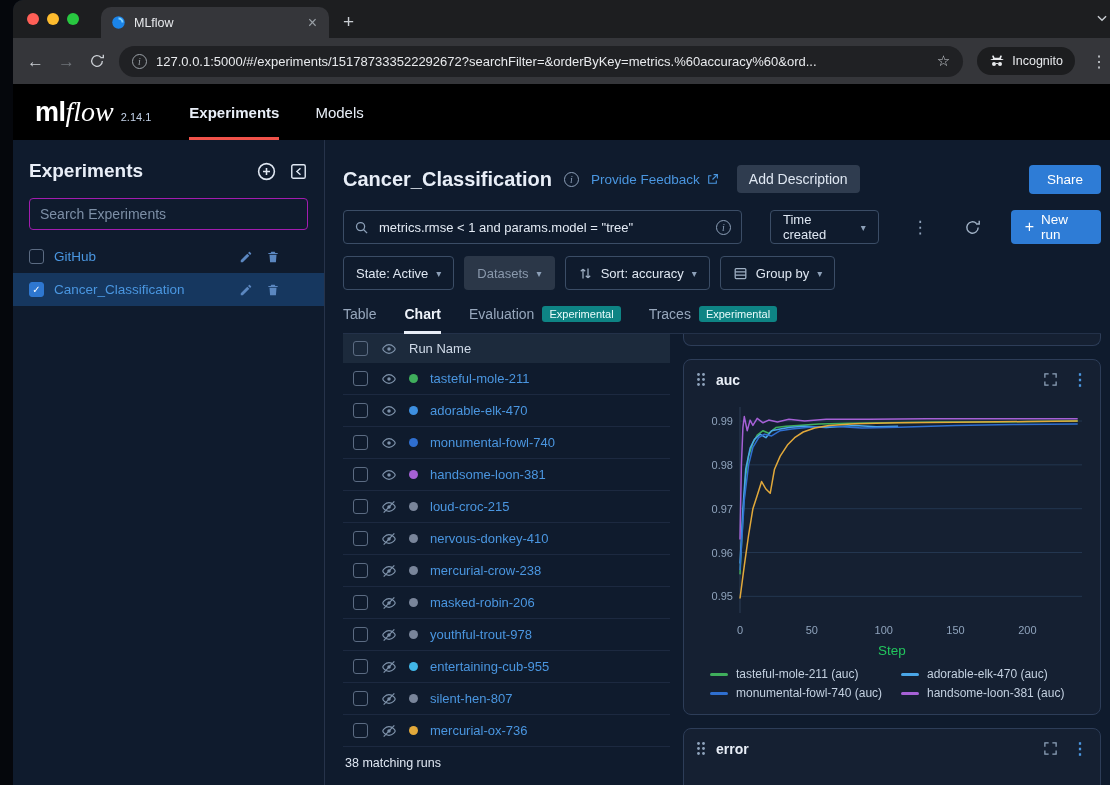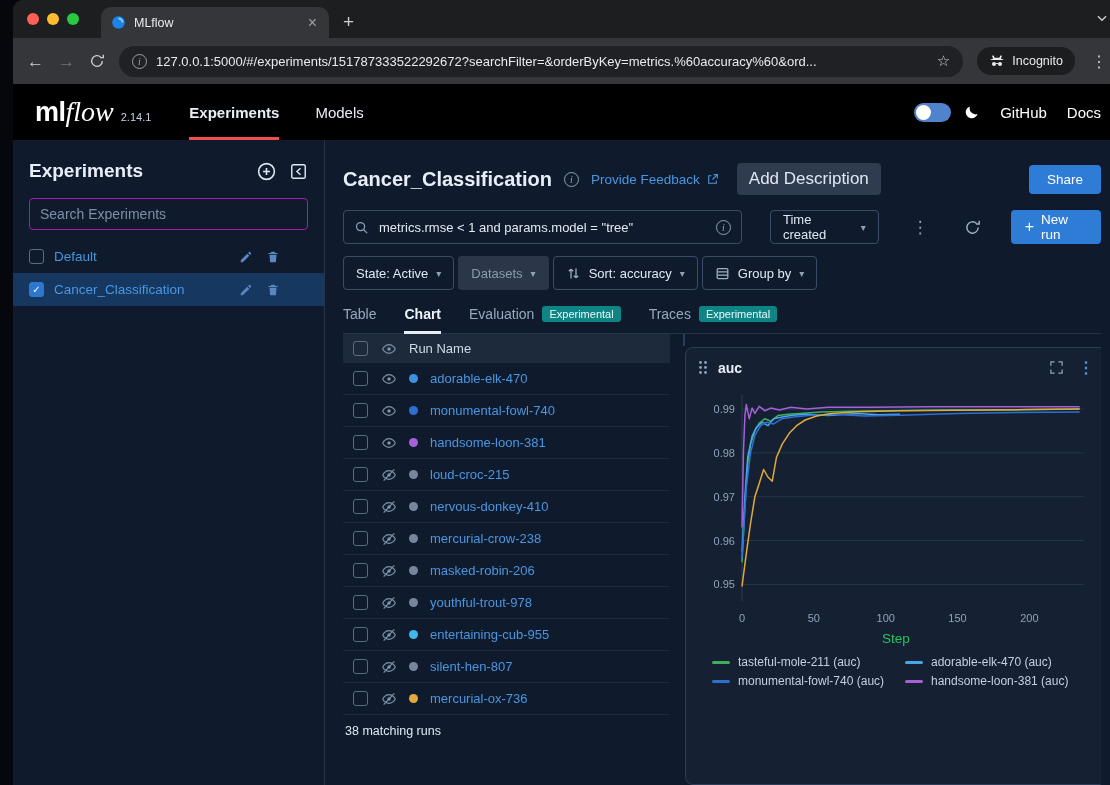--- a/index.html
+++ b/index.html
@@ -68,61 +68,61 @@
   .exp-actions span { display:flex; }
   .checkbox { width:15px; height:15px; border:1.5px solid #5b6b82; border-radius:3px;
               display:inline-flex; align-items:center; justify-content:center; font-size:10px; color:#fff; flex:0 0 auto; }
   .checkbox.checked { background:#2e77d0; border-color:#2e77d0; }
 
   .main { flex:1; min-width:0; padding:24px 22px 0 18px; display:flex; flex-direction:column; }
   .title-row { display:flex; align-items:center; gap:10px; height:30px; }
   .page-title { font-size:20px; font-weight:700; color:#e8eef7; margin-right:2px; }
   .feedback { color:#4a96e0; font-size:13.5px; display:flex; align-items:center; gap:6px; margin-left:2px; }
   .feedback span { display:flex; }
-  .add-desc { background:#2f3c4f; color:#dfe7f2; font-size:17px; padding:6px 12px; border-radius:4px; margin-left:8px; }
+  .add-desc { background:#2f3c4f; color:#dfe7f2; font-size:14px; padding:6px 12px; border-radius:4px; margin-left:8px; }
   .share-btn { margin-left:auto; background:#2e7cd6; color:#fff; font-size:13.5px; padding:7px 18px; border-radius:4px; }
 
   .search-row { display:flex; align-items:center; gap:28px; margin-top:16px; }
   .query-box { flex:0 1 425px; height:34px; border:1px solid #3b4d66; border-radius:4px;
                display:flex; align-items:center; gap:8px; padding:0 10px; color:#8da0b8; }
   .query-box .lead { display:flex; }
   .query-input { flex:1; min-width:0; background:transparent; border:none; outline:none;
                  color:#e3eaf4; font-size:13px; font-family:inherit; }
   .chip { height:34px; border:1px solid #3b4d66; border-radius:4px; display:flex; align-items:center;
           gap:8px; padding:16px 12px; color:#dfe7f2; font-size:13px; }
   .chip .lead { color:#9fb0c4; display:flex; }
   .caret { color:#8da0b8; font-size:10px; }
   .kebab { color:#8da0b8; font-size:17px; padding:0 5px; }
   .icon-btn { color:#9fb0c4; display:flex; padding:0 2px; }
   .newrun-btn { background:#2e7cd6; color:#fff; font-size:13.5px; height:34px; display:flex; align-items:center;
                 gap:7px; padding:0 14px; border-radius:4px; }
   .newrun-btn .plus { font-size:16px; line-height:1; }
 
-  .filter-row { display:flex; align-items:center; gap:4px; margin-top:12px; }
+  .filter-row { display:flex; align-items:center; gap:10px; margin-top:12px; }
   .filter-row .chip { height:32px; }
   .chip.disabled { background:#2b3748; border-color:transparent; color:#8a99ad; }
 
   .tabs-row { display:flex; align-items:flex-end; gap:28px; margin-top:16px; border-bottom:1px solid #233149; }
   .tab-item { font-size:14px; color:#97a7bc; padding-bottom:9px; border-bottom:3px solid transparent;
               margin-bottom:-1px; display:flex; align-items:center; gap:8px; }
   .tab-item.active { color:#eef3fa; font-weight:700; border-bottom-color:#e8eef7; }
   .badge { background:#0e8484; color:#e8fbfb; font-size:11px; padding:2px 7px; border-radius:3px; font-weight:400; }
 
   .results { flex:1; display:flex; min-height:0; }
   .run-table { width:327px; flex:0 0 auto; display:flex; flex-direction:column; }
   .rt-header { height:29px; background:#1c2a3c; display:flex; align-items:center; gap:12px; padding:0 10px;
                color:#cfdae8; font-size:13px; flex:0 0 auto; }
   .run-row { height:32px; display:flex; align-items:center; gap:12px; padding:0 10px;
              border-bottom:1px solid #1c2940; flex:0 0 auto; }
   .eye { color:#7e92aa; display:flex; width:17px; justify-content:center; }
   .dot { width:9px; height:9px; border-radius:50%; flex:0 0 auto; }
   .run-link { color:#4a96e0; font-size:13px; white-space:nowrap; overflow:hidden; text-overflow:ellipsis; }
   .rt-footer { padding:9px 2px; color:#dfe7f2; font-size:12.5px; }
 
-  .charts-panel { flex:1; min-width:0; margin-left:13px; display:flex; flex-direction:row; overflow:hidden; }
+  .charts-panel { flex:1; min-width:0; margin-left:13px; display:flex; flex-direction:column; overflow:hidden; }
   .card-sliver { height:12px; border:1px solid #2d3d58; border-top:none; border-radius:0 0 8px 8px;
                  background:#152032; flex:0 0 auto; }
   .chart-card { margin-top:13px; background:#152032; border:1px solid #2d3d58; border-radius:8px;
                 padding:10px 12px; flex:0 0 auto; }
   .cc-head { display:flex; align-items:center; gap:9px; color:#8fa3bc; }
   .drag-handle { display:flex; color:#8fa3bc; }
   .cc-title { color:#e8eef7; font-size:14px; font-weight:700; flex:1; margin-left:1px; }
   .cc-actions { display:flex; align-items:center; gap:14px; }
   .cc-actions .expand { display:flex; }
   .cc-kebab { color:#4a96e0; font-size:16px; font-weight:700; }
@@ -194,32 +194,20 @@
   <div class="appheader">
     <div class="logo">
       <span class="logo-ml">ml</span>
       <span class="logo-flow">flow</span>
       <span class="logo-ver">2.14.1</span>
     </div>
     <div class="hnav">
       <span class="hnav-item active">Experiments</span>
       <span class="hnav-item">Models</span>
     </div>
-    <div class="hright">
-      <span class="toggle">
-          <span class="toggle-knob"></span>
-        </span>
-      <span class="moon">
-        <svg viewBox="0 0 24 24" width="17" height="17" fill="currentColor">
-            <path d="M20.5 14.2A8.5 8.5 0 0 1 9.8 3.5a8.5 8.5 0 1 0 10.7 10.7z"></path>
-          </svg>
-      </span>
-      <span>GitHub</span>
-      <span>Docs</span>
-    </div>
   </div>
 
   <div class="content">
 
     <aside class="sidebar">
       <div class="sb-head">
         <span class="sb-title">Experiments</span>
         <span class="sb-ic">
           <svg viewBox="0 0 24 24" width="21" height="21" fill="none" stroke="currentColor" stroke-width="1.8">
               <circle cx="12" cy="12" r="9"></circle>
@@ -232,21 +220,21 @@
               <path d="M14.5 8l-4.5 4 4.5 4"></path>
             </svg>
         </span>
       </div>
       <div class="sb-search">
         <input placeholder="Search Experiments" style="">
       </div>
       <div>
           <div class="exp-item">
     <span class="checkbox"></span>
-    <a class="exp-name">Default</a>
+    <a class="exp-name">GitHub</a>
     <span class="exp-actions">
       <span>
         <svg viewBox="0 0 24 24" width="14" height="14" fill="currentColor">
                   <path d="M3 17.5V21h3.5L17.7 9.8l-3.5-3.5L3 17.5zM20.7 6.8c.4-.4.4-1 0-1.4l-2.1-2.1c-.4-.4-1-.4-1.4 0l-1.7 1.7 3.5 3.5 1.7-1.7z"></path>
                 </svg>
       </span>
       <span>
         <svg viewBox="0 0 24 24" width="14" height="14" fill="currentColor">
                   <path d="M9 3h6l1 2h4v2H4V5h4l1-2zM6 8h12l-1 13H7L6 8z"></path>
                 </svg>
@@ -369,20 +357,32 @@
             <span class="checkbox"></span>
             <span class="eye">
               <svg viewBox="0 0 24 24" width="16" height="16">
                   <path d="M12 5.5C6 5.5 2.7 11 2.7 12S6 18.5 12 18.5 21.3 13 21.3 12 18 5.5 12 5.5z" fill="none" stroke="currentColor" stroke-width="1.8"></path>
                   <circle cx="12" cy="12" r="2.6" fill="currentColor"></circle>
                 </svg>
             </span>
             <span>Run Name</span>
           </div>
           <div>
+              <div class="run-row">
+    <span class="checkbox"></span>
+    <span class="eye">
+      <svg viewBox="0 0 24 24" width="16" height="16">
+                    <path d="M12 5.5C6 5.5 2.7 11 2.7 12S6 18.5 12 18.5 21.3 13 21.3 12 18 5.5 12 5.5z" fill="none" stroke="currentColor" stroke-width="1.8"></path>
+                    <circle cx="12" cy="12" r="2.6" fill="currentColor"></circle>
+                  </svg>
+    </span>
+
+    <span class="dot" style="background: rgb(63, 174, 92);"></span>
+    <a class="run-link">tasteful-mole-211</a>
+  </div>
               <div class="run-row">
     <span class="checkbox"></span>
     <span class="eye">
       <svg viewBox="0 0 24 24" width="16" height="16">
                     <path d="M12 5.5C6 5.5 2.7 11 2.7 12S6 18.5 12 18.5 21.3 13 21.3 12 18 5.5 12 5.5z" fill="none" stroke="currentColor" stroke-width="1.8"></path>
                     <circle cx="12" cy="12" r="2.6" fill="currentColor"></circle>
                   </svg>
     </span>
 
     <span class="dot" style="background: rgb(61, 143, 224);"></span>

